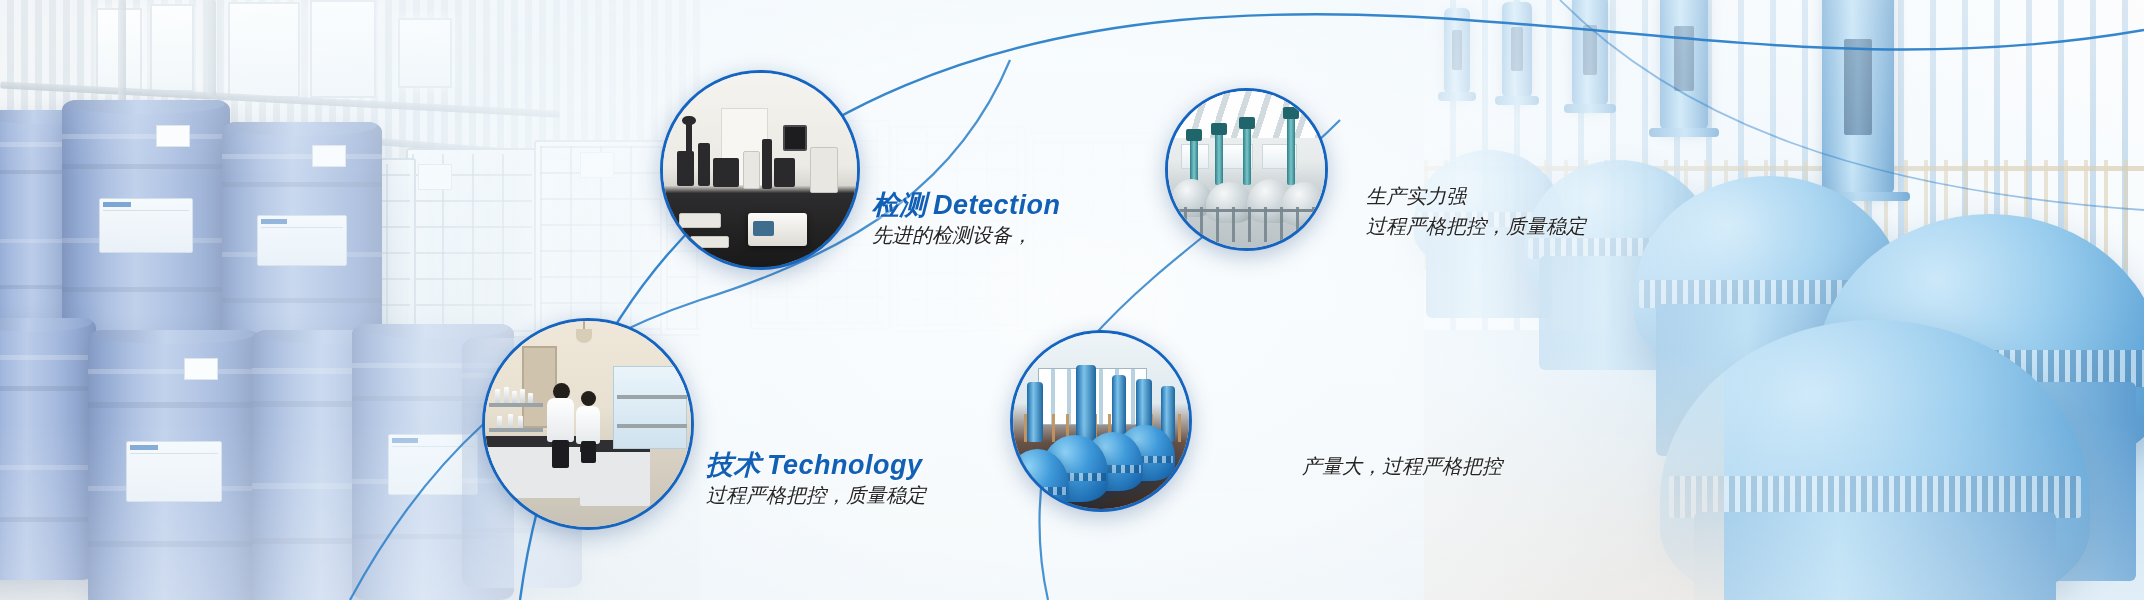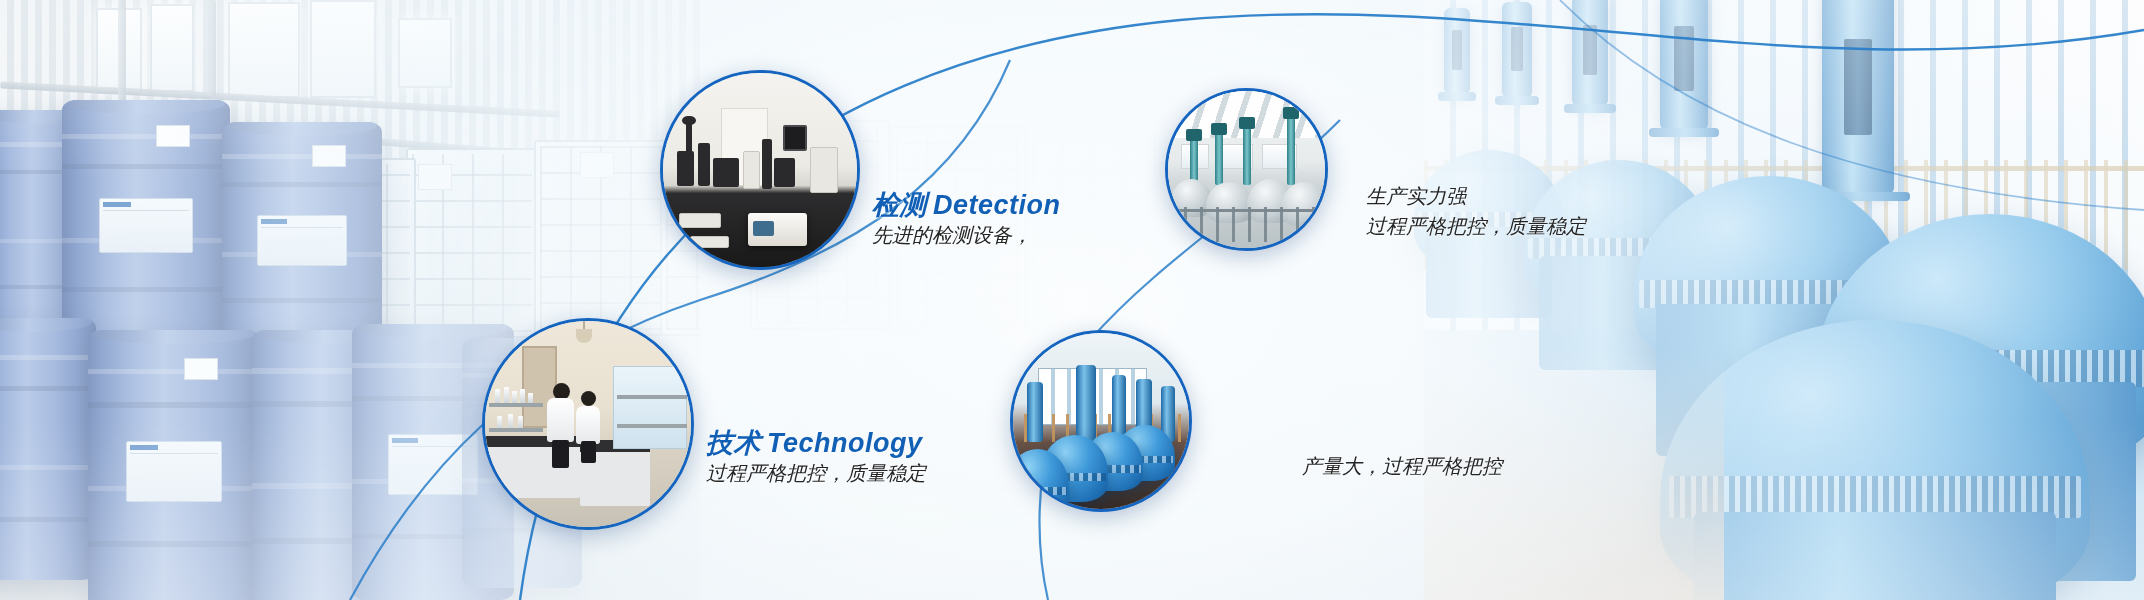--- a/index.html
+++ b/index.html
@@ -474,21 +474,21 @@
         </div>
         <div class="tec-person" style="left:44%; top:34%;">
           <div class="tec-head" style="left:5px; width:15px; height:15px;"></div>
           <div class="tec-coat" style="width:24px; height:38px;"></div>
           <div class="tec-legs" style="top:50px; width:15px; height:22px;"></div>
         </div>
       </div>
     </div>
   </div>
 
-  <div class="txt" style="left:706px; top:388px;">
+  <div class="txt" style="left:706px; top:410px;">
     <h3><span>技术</span><span class="en">Technology</span></h3>
     <p>过程严格把控，质量稳定</p>
   </div>
 
   <div class="node">
     <div class="circle" style="left:1010px; top:330px; width:182px; height:182px;">
       <div class="inner">
         <div class="pdt-bg"></div>
         <div class="pdt-win"></div>
         <div class="pdt-rail2"></div>

